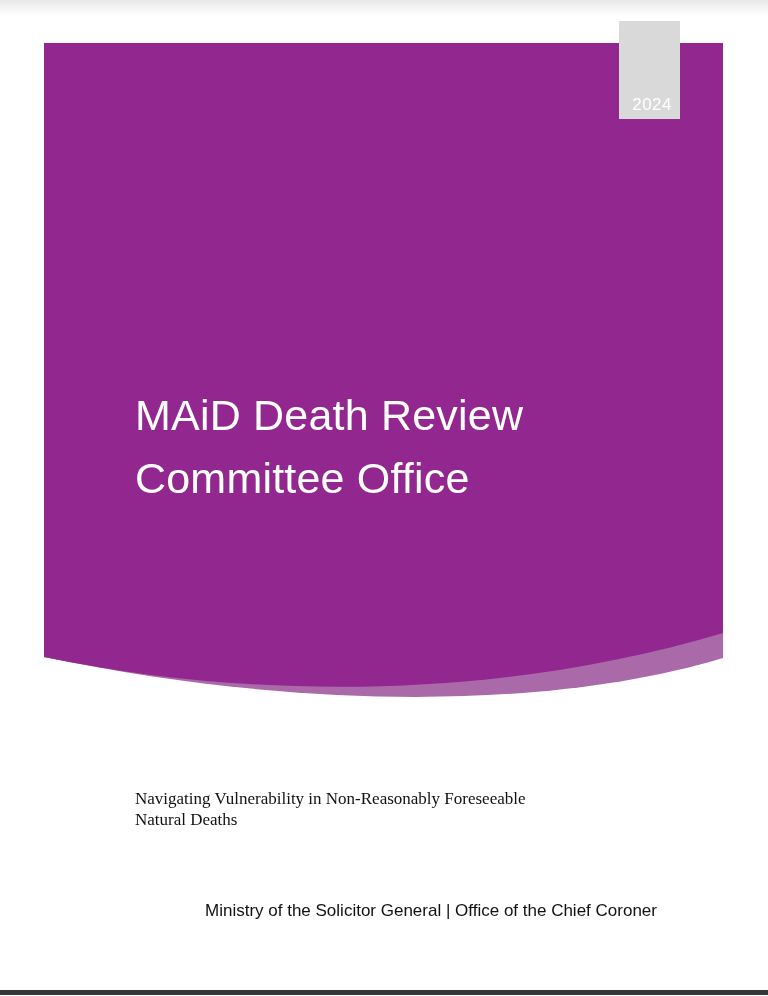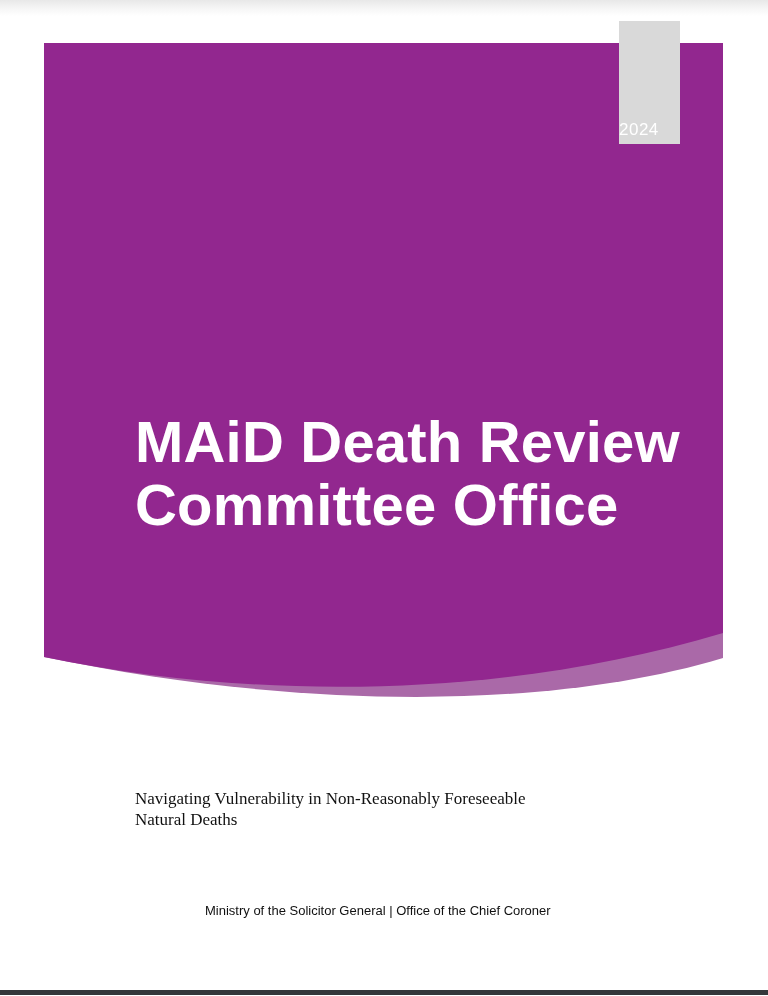--- a/index.html
+++ b/index.html
@@ -23,61 +23,62 @@
   .cover-panel-svg {
     position: absolute;
     left: 44px; top: 43px;
     width: 679px; height: 660px;
     display: block;
   }
 
   .year-tab {
     position: absolute;
     left: 619px; top: 21px;
-    width: 61px; height: 123px;
+    width: 61px; height: 98px;
     background: #d9d9d9;
     box-sizing: border-box;
     display: flex;
     align-items: flex-end;
+    justify-content: flex-end;
     padding: 0 8px 6px 0;
   }
   .year-tab-label {
     color: #ffffff;
     font-size: 17px;
     line-height: 1;
     letter-spacing: 0.5px;
   }
 
   .cover-title {
     position: absolute;
-    left: 135px; top: 410px;
+    left: 135px; top: 384px;
     color: #ffffff;
-    font-size: 58px;
+    font-size: 43px;
     line-height: 63px;
-    font-weight: 700;
+    font-weight: 400;
     letter-spacing: 0.2px;
     white-space: nowrap;
   }
   .cover-title .title-line { display: block; }
 
   .cover-subtitle {
     position: absolute;
     left: 135px; top: 788px;
     color: #111111;
     font-size: 17px;
     line-height: 21px;
     font-weight: 400;
   }
   .cover-subtitle .subtitle-line { display: block; white-space: nowrap; font-family: Liberation Serif, serif; }
 
   .cover-footer {
     position: absolute;
     left: 205px; top: 903px;
     color: #111111;
-    font-size: 13px;
+    font-size: 17px;
     line-height: 16px;
     white-space: nowrap;
   }
 
   .bottom-bar {
     position: absolute;
     left: 0; top: 990px;
     width: 768px; height: 5px;
     background: #34383b;
   }

